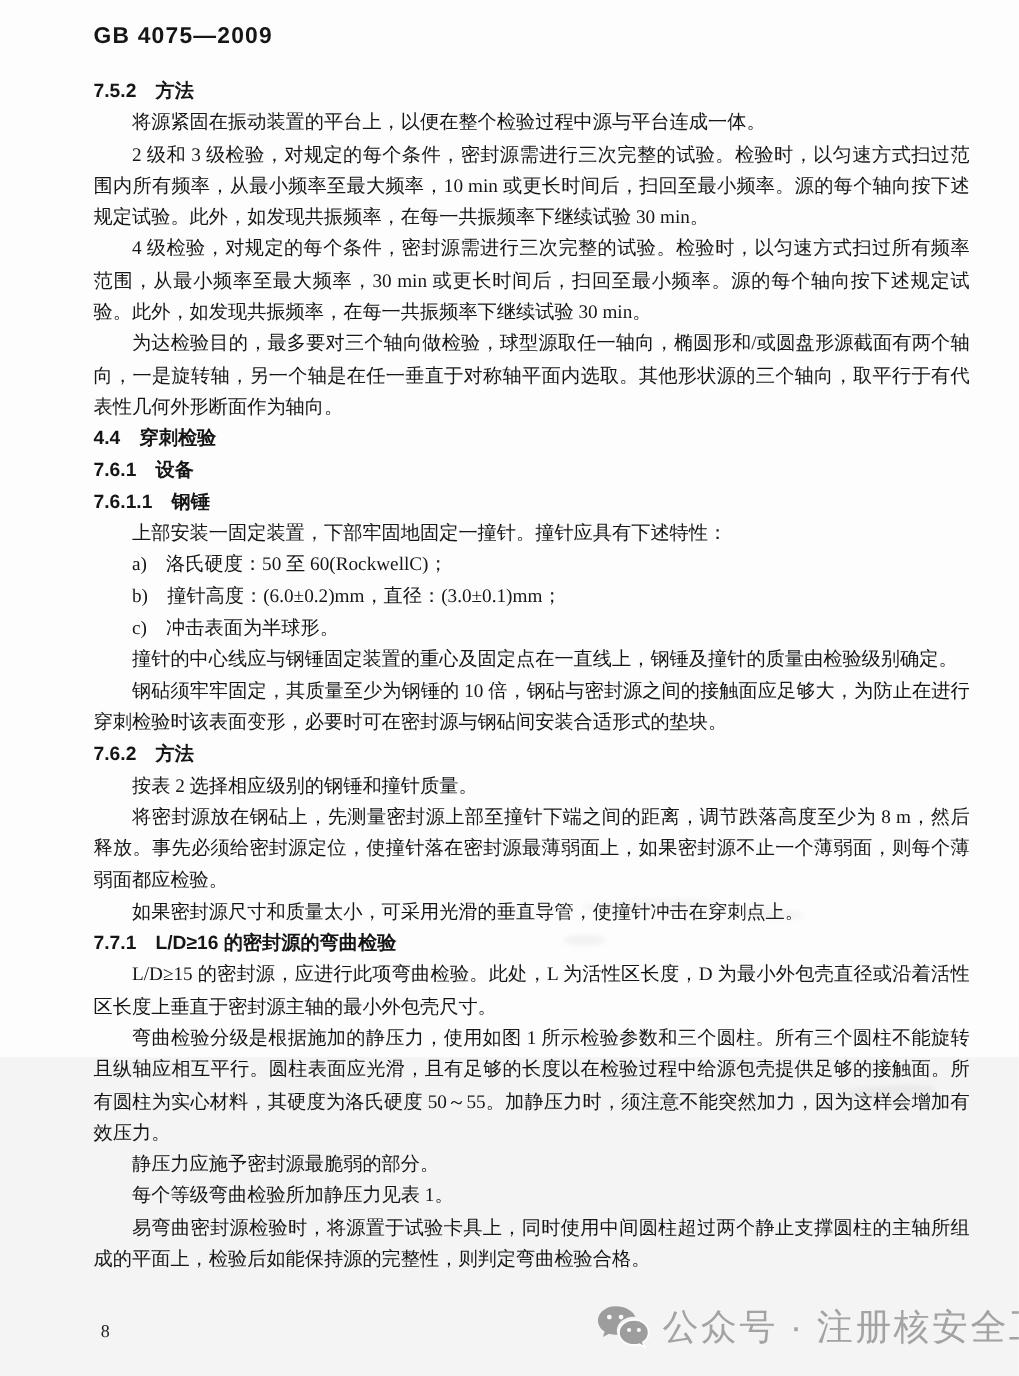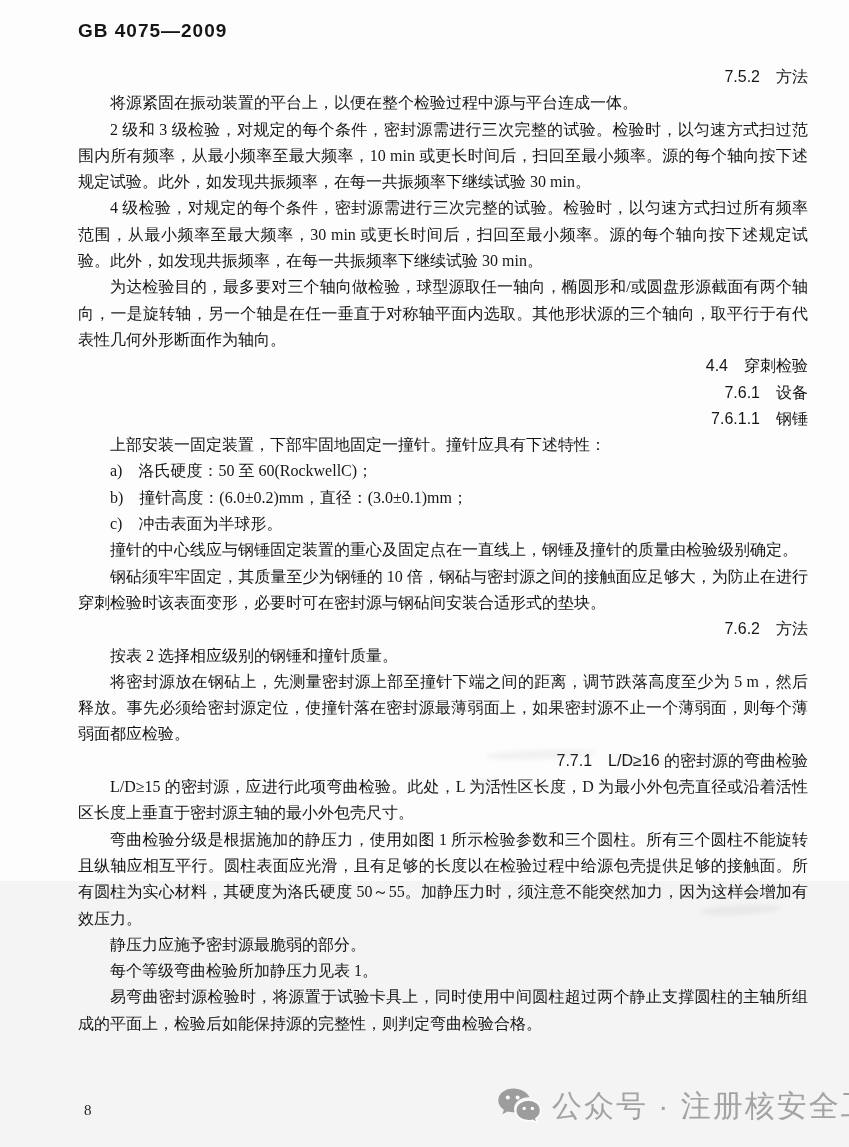--- a/index.html
+++ b/index.html
@@ -20,23 +20,23 @@
     position:absolute;left:78px;top:20px;
     font-family:"Liberation Sans","DejaVu Sans",sans-serif;
     font-weight:700;font-size:19px;letter-spacing:1px;
   }
   .body-text{
     position:absolute;left:78px;top:64px;width:730px;
     font-size:16px;line-height:26.3px;
     text-align:justify;
   }
   .body-text h3{
-    margin:0;font-size:16px;font-weight:400;
+    margin:0;font-size:16px;font-weight:700;
     font-family:"Liberation Sans","DejaVu Sans",sans-serif;
-    text-align:right;
+    text-align:left;
   }
   .body-text p{margin:0;text-indent:2em;}
   .page-number{
     position:absolute;left:84px;top:1102px;
     font-size:15px;color:#222;
   }
   .watermark{
     position:absolute;left:496px;top:1086px;
     display:flex;align-items:center;gap:9px;
     z-index:5;pointer-events:none;
@@ -72,21 +72,22 @@
       <h3 class="heading">7.6.1　设备</h3>
       <h3 class="heading">7.6.1.1　钢锤</h3>
       <p class="para">上部安装一固定装置，下部牢固地固定一撞针。撞针应具有下述特性：</p>
       <p class="list">a)　洛氏硬度：50 至 60(RockwellC)；</p>
       <p class="list">b)　撞针高度：(6.0±0.2)mm，直径：(3.0±0.1)mm；</p>
       <p class="list">c)　冲击表面为半球形。</p>
       <p class="para">撞针的中心线应与钢锤固定装置的重心及固定点在一直线上，钢锤及撞针的质量由检验级别确定。</p>
       <p class="para">钢砧须牢牢固定，其质量至少为钢锤的 10 倍，钢砧与密封源之间的接触面应足够大，为防止在进行穿刺检验时该表面变形，必要时可在密封源与钢砧间安装合适形式的垫块。</p>
       <h3 class="heading">7.6.2　方法</h3>
       <p class="para">按表 2 选择相应级别的钢锤和撞针质量。</p>
-      <p class="para">将密封源放在钢砧上，先测量密封源上部至撞针下端之间的距离，调节跌落高度至少为 5 m，然后释放。事先必须给密封源定位，使撞针落在密封源最薄弱面上，如果密封源不止一个薄弱面，则每个薄弱面都应检验。</p>
+      <p class="para">将密封源放在钢砧上，先测量密封源上部至撞针下端之间的距离，调节跌落高度至少为 8 m，然后释放。事先必须给密封源定位，使撞针落在密封源最薄弱面上，如果密封源不止一个薄弱面，则每个薄弱面都应检验。</p>
+      <p class="para">如果密封源尺寸和质量太小，可采用光滑的垂直导管，使撞针冲击在穿刺点上。</p>
       <h3 class="heading">7.7.1　L/D≥16 的密封源的弯曲检验</h3>
       <p class="para">L/D≥15 的密封源，应进行此项弯曲检验。此处，L 为活性区长度，D 为最小外包壳直径或沿着活性区长度上垂直于密封源主轴的最小外包壳尺寸。</p>
       <p class="para">弯曲检验分级是根据施加的静压力，使用如图 1 所示检验参数和三个圆柱。所有三个圆柱不能旋转且纵轴应相互平行。圆柱表面应光滑，且有足够的长度以在检验过程中给源包壳提供足够的接触面。所有圆柱为实心材料，其硬度为洛氏硬度 50～55。加静压力时，须注意不能突然加力，因为这样会增加有效压力。</p>
       <p class="para">静压力应施予密封源最脆弱的部分。</p>
       <p class="para">每个等级弯曲检验所加静压力见表 1。</p>
       <p class="para">易弯曲密封源检验时，将源置于试验卡具上，同时使用中间圆柱超过两个静止支撑圆柱的主轴所组成的平面上，检验后如能保持源的完整性，则判定弯曲检验合格。</p>
     </main>
 
   <div class="smudge s1"></div>
   <div class="smudge s2"></div>

